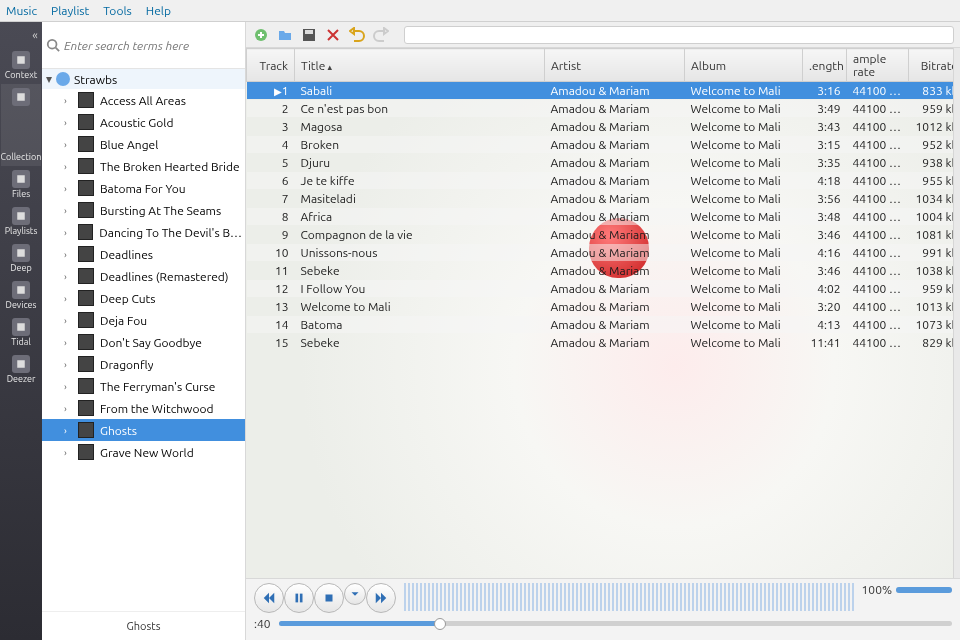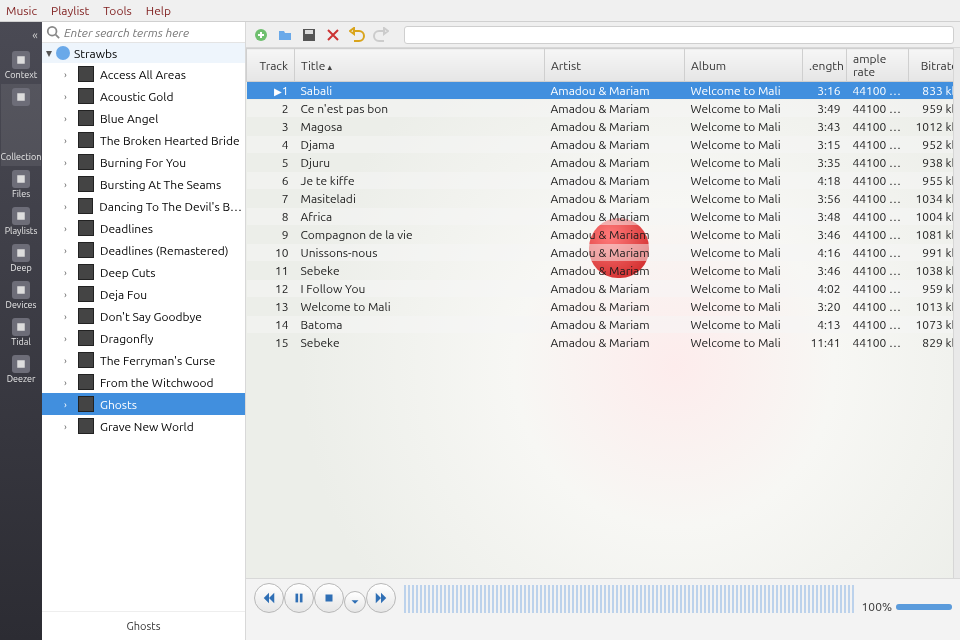--- a/index.html
+++ b/index.html
@@ -1,32 +1,32 @@
 <!DOCTYPE html>
 <html><head>
 <meta charset="utf-8">
 <style>
 * { margin: 0; padding: 0; box-sizing: border-box; font-family: "Ubuntu", "Segoe UI", sans-serif; font-size: 12px; }
 body { width: 960px; height: 640px; overflow: hidden; background: #f0f0f0; display: flex; flex-direction: column; }
 
-.menubar { height: 22px; background: #f0f0f0; display: flex; align-items: center; padding: 0 6px; gap: 14px; color: #7f1d1d; border-bottom: 1px solid #d0d0d0; }
+.menubar { height: 22px; background: #f0f0f0; display: flex; align-items: center; padding: 0 6px; gap: 14px; color: #0369a1; border-bottom: 1px solid #d0d0d0; }
 .menubar span { cursor: default; }
 
 .main { flex: 1; display: flex; min-height: 0; }
 
 .left-rail { width: 42px; background: linear-gradient(#4a4a54,#2c2c33); display: flex; flex-direction: column; align-items: center; padding-top: 4px; gap: 2px; color: #e8e8e8; }
 .rail-item { width: 40px; display: flex; flex-direction: column; align-items: center; gap: 2px; padding: 4px 0; cursor: pointer; }
 .rail-item .ico { width: 18px; height: 18px; background: #6d6d78; border-radius: 3px; display:flex; align-items:center; justify-content:center; }
 .rail-item .ico svg { width:12px;height:12px;fill:#ddd; }
 .rail-item .lbl { font-size: 9px; text-align:right; line-height:1;}
 .rail-item.active { background: rgba(255,255,255,0.08); gap: 47px; }
 .rail-collapse { align-self:flex-end; margin:2px 4px 4px auto; color:#ccc; cursor:pointer; }
 
 .sidebar { width: 204px; background: #fff; border-right: 1px solid #d8d8d8; display:flex; flex-direction:column; }
-.search-wrap { padding:3px 4px; border-bottom:1px solid #e4e4e4; display:flex; align-items:center; gap:4px; }
+.search-wrap { padding:16px 4px; border-bottom:1px solid #e4e4e4; display:flex; align-items:center; gap:4px; }
 .search-wrap .sico { width:14px;height:14px; }
 .search-wrap input { flex:1; border:none; outline:none; font-style:italic; color:#9a9a9a; background:transparent; }
 .tree { flex:1; overflow:auto; }
 .tree-root { display:flex; align-items:center; gap:4px; padding:3px 4px; background:#eef5fc; }
 .tree-root .chev { color:#555; }
 .tree-root .disc { width:14px;height:14px;background:#6aa9e9;border-radius:50%; }
 .tree-item { display:flex; align-items:center; gap:6px; padding:3px 2px 3px 22px; cursor:pointer; }
 .tree-item.selected { background:#418fde; color:#fff; }
 .tree-item .chev { width:8px; color:#666; font-size:10px; }
 .tree-item.selected .chev { color:#fff; }
@@ -47,21 +47,21 @@
 thead th { background:linear-gradient(#f6f6f6,#e6e6e6); border:1px solid #cfcfcf; font-weight:normal; padding:3px 6px; text-align:left; color:#333; position:sticky; top:0; }
 thead th.sorted::after{content:" \25B4"; font-size:9px; color:#444;}
 tbody td { padding:2px 6px; color:#1a1a1a; border-bottom:1px solid transparent; white-space:nowrap; overflow:hidden; text-overflow:ellipsis; }
 tbody tr.alt td { background: rgba(245,245,245,0.5); }
 tbody tr.playing td { background:#418fde; color:#fff; }
 tbody tr.playing td:first-child::before { content:"\25B6 "; font-size:10px; }
 td.num, th.num { text-align:right;margin-left:32px; }
 col.c-track{width:48px}col.c-title{width:250px}col.c-artist{width:140px}col.c-album{width:118px}col.c-len{width:44px}col.c-sr{width:62px}col.c-br{width:56px}
 
 .controls { height:62px; border-top:1px solid #d8d8d8; background:#f3f3f3; display:flex; flex-direction:column; }
-.controls-row { display:flex; align-items:flex-end; padding:4px 8px; }
+.controls-row { display:flex; align-items:flex-start; padding:4px 8px; }
 .ctrl-btn { width:30px;height:30px;border:1px solid #b8b8b8;border-radius:50%;background:linear-gradient(#fff,#e6e6e6);display:flex;align-items:center;justify-content:center;cursor:pointer;color:#2f6fb5;}
 .ctrl-btn.small{width:22px;height:22px;}
 .ctrl-btn svg{width:14px;height:14px;fill:#2f6fb5;}
 .wave { flex:1; height:28px; background:repeating-linear-gradient(90deg,#8fb7e6 0 2px,transparent 2px 4px); opacity:.55; margin:0 8px;}
 .vol { display:flex; align-items:center; gap:4px; font-size:10px; color:#333;}
 .vol .bar{width:56px;height:6px;background:#d7d7d7;border-radius:3px;position:relative;}
 .vol .bar::after{content:"";position:absolute;left:0;top:0;bottom:0;width:100%;background:#5a9bdc;border-radius:3px;}
 .seek-row { display:flex; align-items:center; gap:8px; padding:0 8px 4px; font-size:11px; color:#333;}
 .seek { flex:1; height:5px; background:#d0d0d0; border-radius:3px; position:relative; }
 .seek .prog{position:absolute;left:0;top:0;bottom:0;width:24%;background:#5a9bdc;border-radius:3px;}
@@ -185,21 +185,21 @@
             <span class="tlabel">Blue Angel</span>
           </div>
           <div class="tree-item">
             <span class="chev">›</span>
             <span class="thumb th-d"></span>
             <span class="tlabel">The Broken Hearted Bride</span>
           </div>
           <div class="tree-item">
             <span class="chev">›</span>
             <span class="thumb th-e"></span>
-            <span class="tlabel">Burning For You</span>
+            <span class="tlabel">Batoma For You</span>
           </div>
           <div class="tree-item">
             <span class="chev">›</span>
             <span class="thumb th-f"></span>
             <span class="tlabel">Bursting At The Seams</span>
           </div>
           <div class="tree-item">
             <span class="chev">›</span>
             <span class="thumb th-a"></span>
             <span class="tlabel">Dancing To The Devil's Beat</span>
@@ -344,21 +344,21 @@
                   <td class="num">3</td>
                   <td>Magosa</td>
                   <td>Amadou &amp; Mariam</td>
                   <td>Welcome to Mali</td>
                   <td class="num">3:43</td>
                   <td>44100 h…</td>
                   <td class="num">1012 kb</td>
                 </tr>
                 <tr class="alt">
                   <td class="num">4</td>
-                  <td>Djama</td>
+                  <td>Broken</td>
                   <td>Amadou &amp; Mariam</td>
                   <td>Welcome to Mali</td>
                   <td class="num">3:15</td>
                   <td>44100 h…</td>
                   <td class="num">952 kb</td>
                 </tr>
                 <tr class="">
                   <td class="num">5</td>
                   <td>Djuru</td>
                   <td>Amadou &amp; Mariam</td>
@@ -491,15 +491,22 @@
             <svg viewBox="0 0 16 16">
               <path d="M2 2l6 6-6 6zM8 2l6 6-6 6z"></path>
             </svg>
           </div>
         <div class="wave"></div>
         <div class="vol">
           <span>100%</span>
           <div class="bar"></div>
         </div>
       </div>
+      <div class="seek-row">
+        <span>:40</span>
+        <div class="seek">
+            <div class="prog"></div>
+            <div class="knob"></div>
+          </div>
+      </div>
     </div>
   </div>
 </div>
 
 </body></html>

